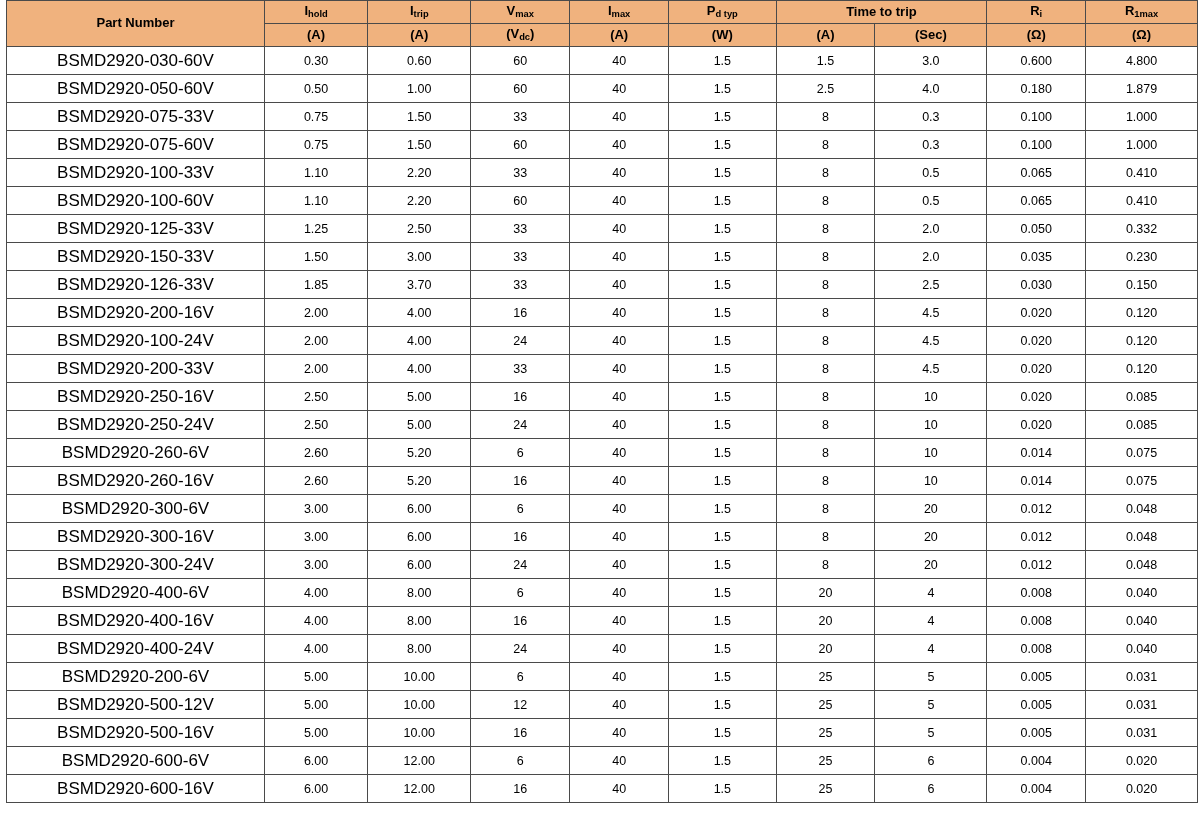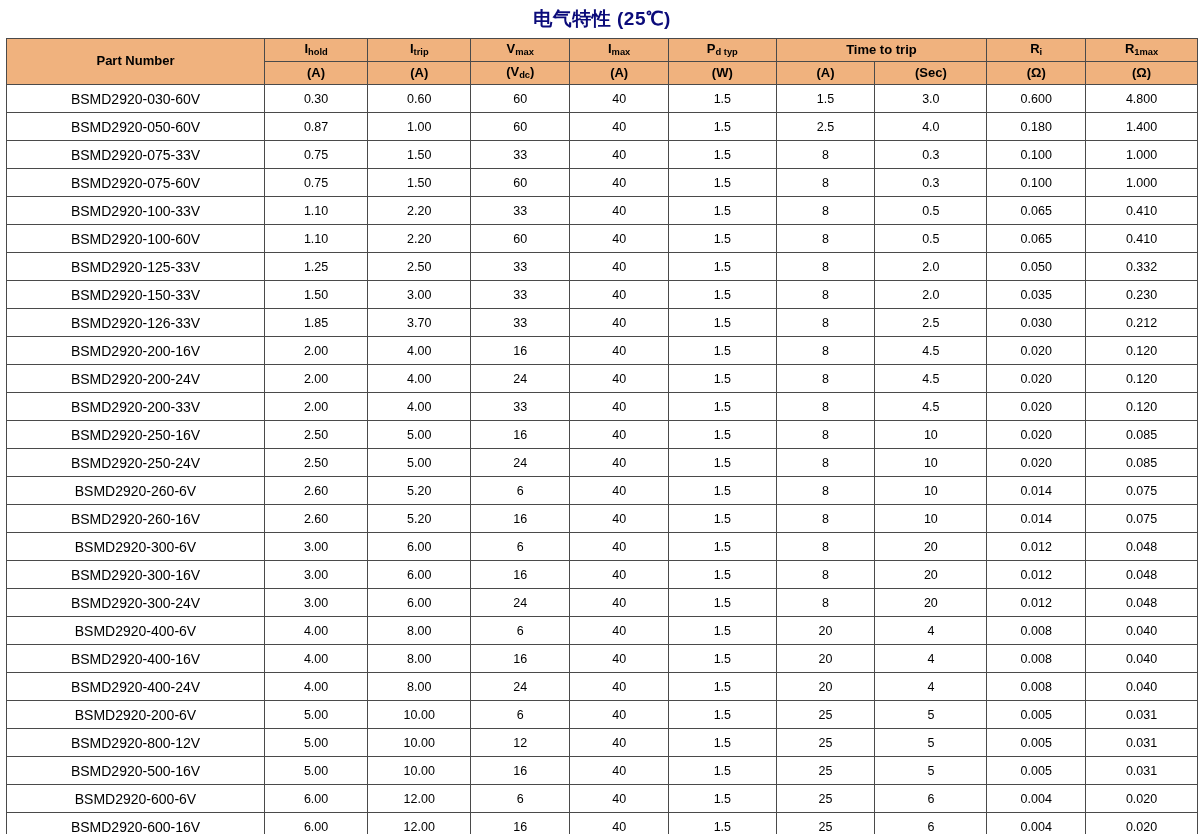--- a/index.html
+++ b/index.html
@@ -51,21 +51,21 @@
     font-weight: bold;
     font-size: 13px;
   }
   table.spec tbody td {
     font-size: 12.5px;
     padding: 2px 2px;
     height: 23px;
     background: #ffffff;
   }
   table.spec tbody td.part {
-    font-size: 14px;
+    font-size: 17px;
   }
   sub {
     font-size: 0.72em;
     vertical-align: -0.25em;
   }
   .hdr-sym {
     font-size: 13px;
     font-weight: bold;
   }
   
@@ -78,21 +78,20 @@
   col.c-tta  { width: 92px; }
   col.c-ttb  { width: 104px; }
   col.c-ri   { width: 92px; }
   col.c-r1   { width: 104px; }
 </style>
 </head>
 <body>
 
 <div class="page">
 
-  <div class="title">电气特性 (25℃)</div>
 
   <table class="spec">
     <colgroup>
       <col class="c-part">
         <col class="c-ih">
         <col class="c-it">
         <col class="c-vmax">
         <col class="c-imax">
       <col class="c-pd">
         <col class="c-tta">
@@ -146,29 +145,29 @@
           <td>60</td>
           <td>40</td>
           <td>1.5</td>
           <td>1.5</td>
           <td>3.0</td>
           <td>0.600</td>
           <td>4.800</td>
         </tr>
         <tr>
           <td class="part">BSMD2920-050-60V</td>
-          <td>0.87</td>
+          <td>0.50</td>
           <td>1.00</td>
           <td>60</td>
           <td>40</td>
           <td>1.5</td>
           <td>2.5</td>
           <td>4.0</td>
           <td>0.180</td>
-          <td>1.400</td>
+          <td>1.879</td>
         </tr>
         <tr>
           <td class="part">BSMD2920-075-33V</td>
           <td>0.75</td>
           <td>1.50</td>
           <td>33</td>
           <td>40</td>
           <td>1.5</td>
           <td>8</td>
           <td>0.3</td>
@@ -238,36 +237,36 @@
         <tr>
           <td class="part">BSMD2920-126-33V</td>
           <td>1.85</td>
           <td>3.70</td>
           <td>33</td>
           <td>40</td>
           <td>1.5</td>
           <td>8</td>
           <td>2.5</td>
           <td>0.030</td>
-          <td>0.212</td>
+          <td>0.150</td>
         </tr>
         <tr>
           <td class="part">BSMD2920-200-16V</td>
           <td>2.00</td>
           <td>4.00</td>
           <td>16</td>
           <td>40</td>
           <td>1.5</td>
           <td>8</td>
           <td>4.5</td>
           <td>0.020</td>
           <td>0.120</td>
         </tr>
         <tr>
-          <td class="part">BSMD2920-200-24V</td>
+          <td class="part">BSMD2920-100-24V</td>
           <td>2.00</td>
           <td>4.00</td>
           <td>24</td>
           <td>40</td>
           <td>1.5</td>
           <td>8</td>
           <td>4.5</td>
           <td>0.020</td>
           <td>0.120</td>
         </tr>
@@ -409,21 +408,21 @@
           <td>10.00</td>
           <td>6</td>
           <td>40</td>
           <td>1.5</td>
           <td>25</td>
           <td>5</td>
           <td>0.005</td>
           <td>0.031</td>
         </tr>
         <tr>
-          <td class="part">BSMD2920-800-12V</td>
+          <td class="part">BSMD2920-500-12V</td>
           <td>5.00</td>
           <td>10.00</td>
           <td>12</td>
           <td>40</td>
           <td>1.5</td>
           <td>25</td>
           <td>5</td>
           <td>0.005</td>
           <td>0.031</td>
         </tr>

